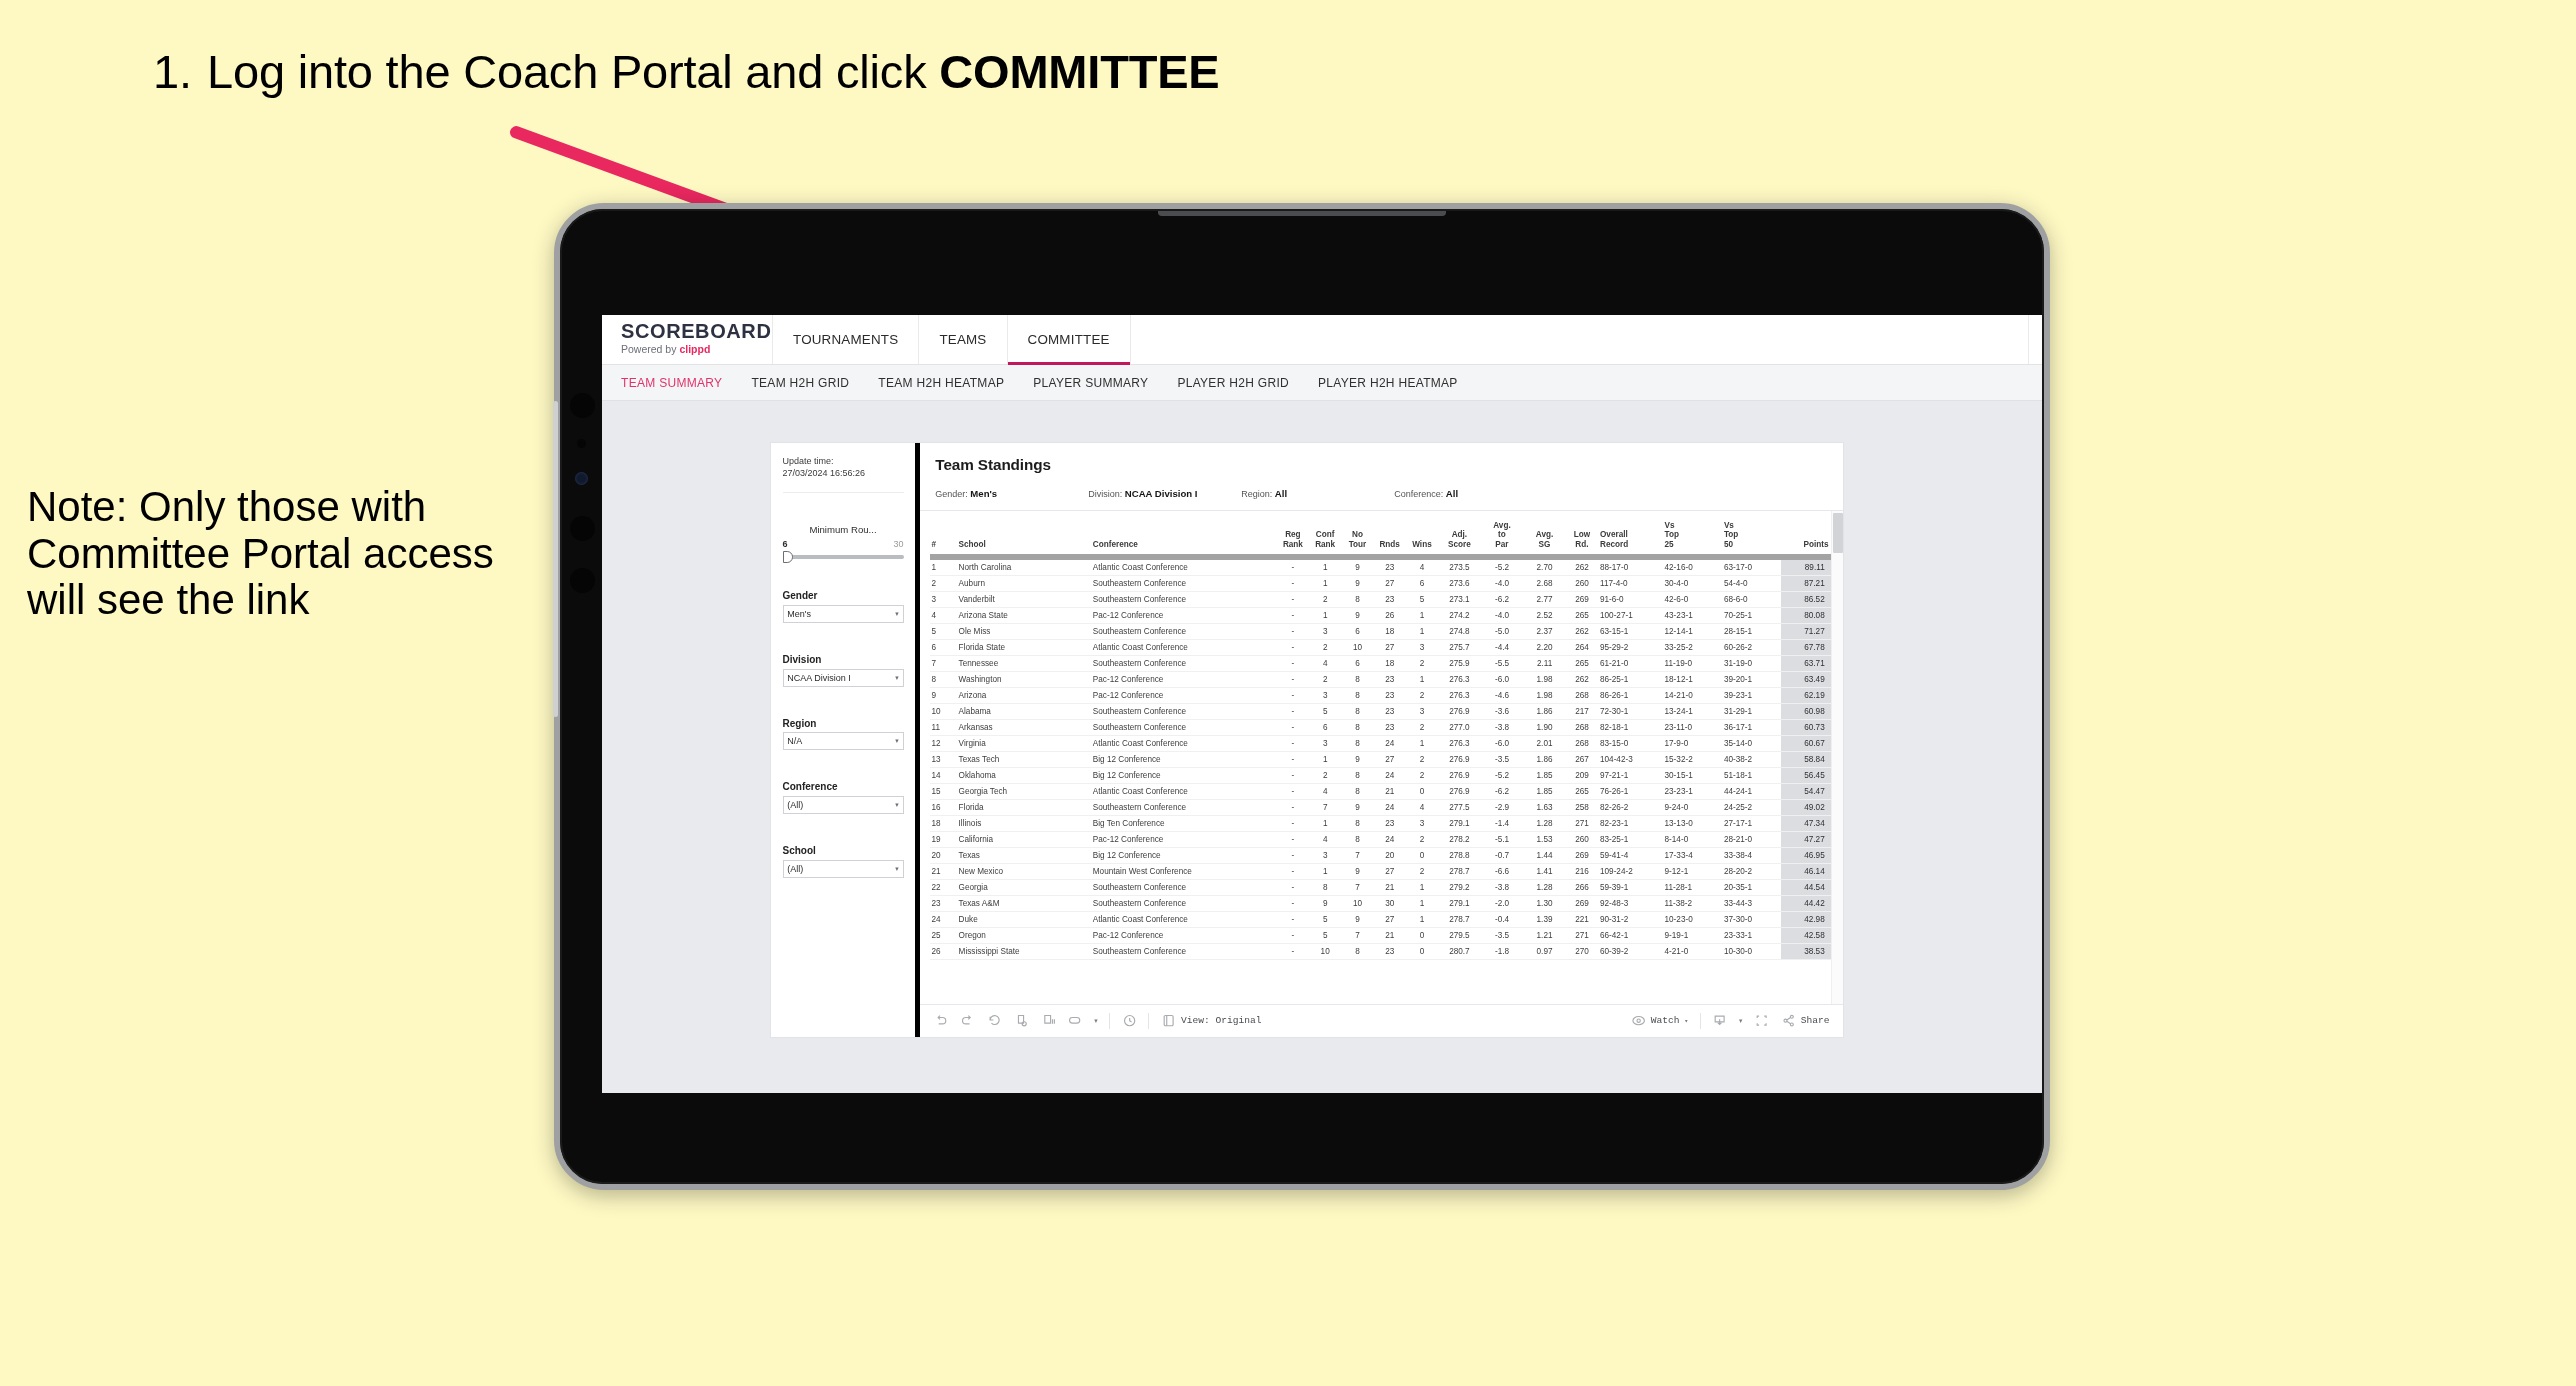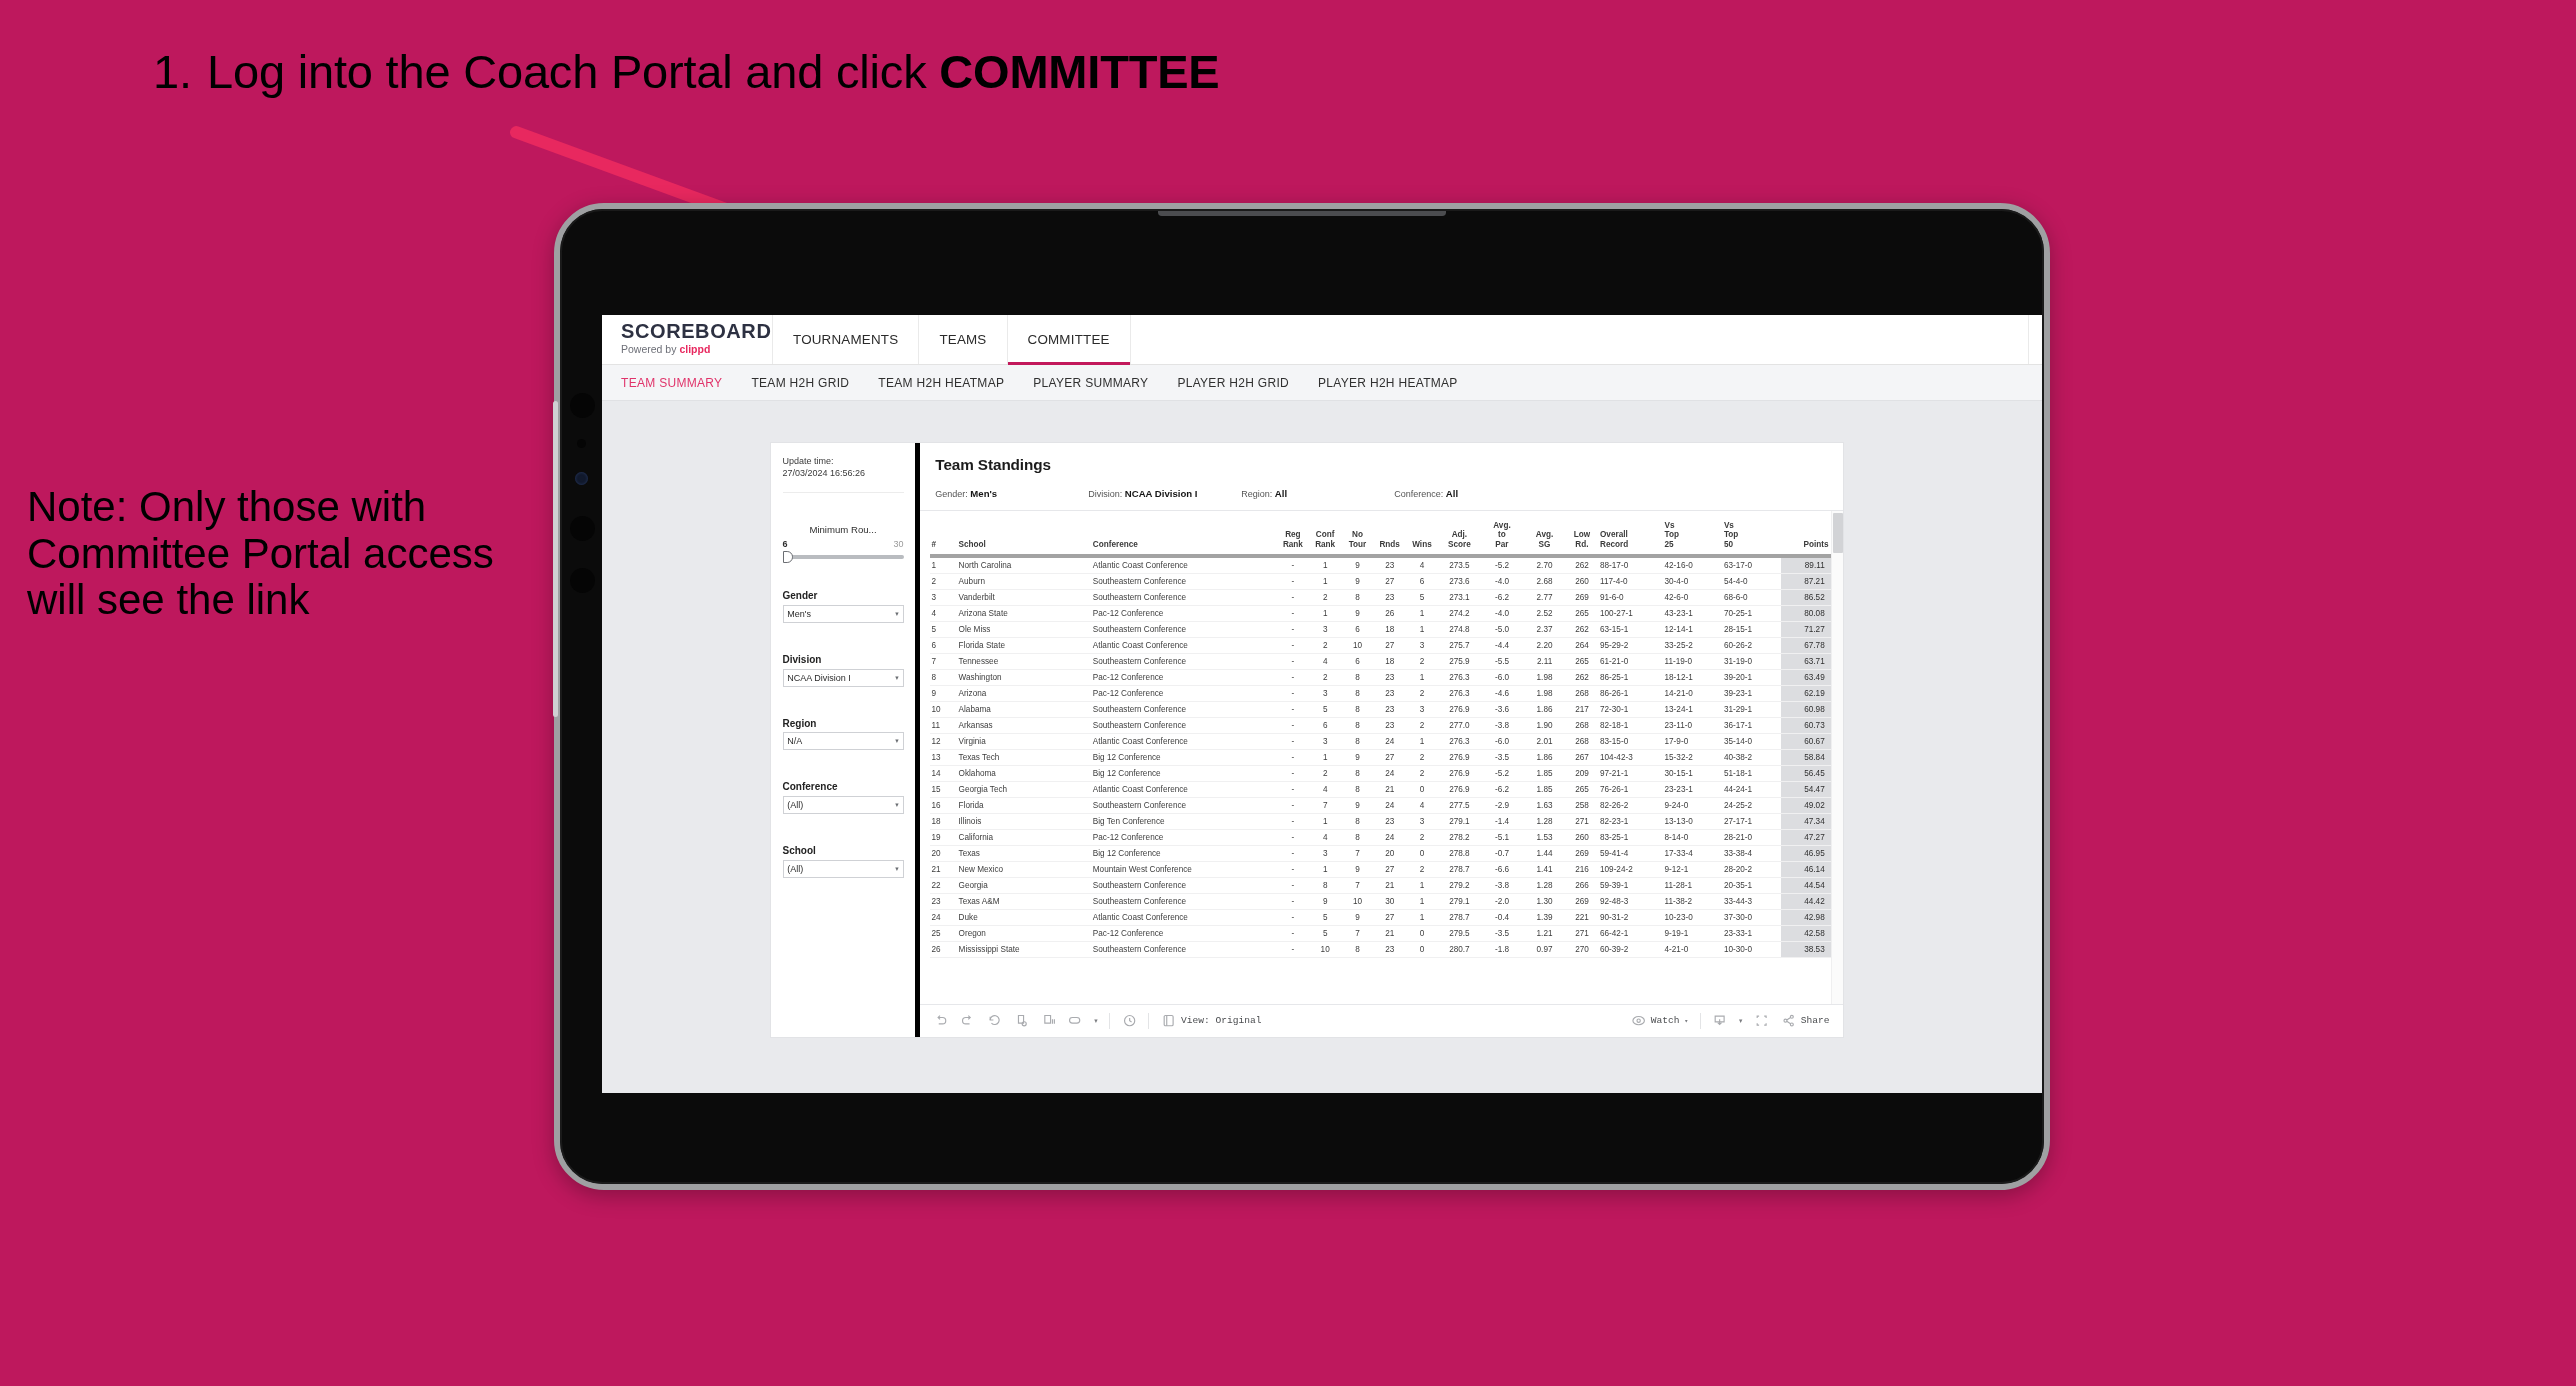--- a/index.html
+++ b/index.html
@@ -2,21 +2,21 @@
 <html><head>
 <meta charset="utf-8">
 <style>
   * { box-sizing: border-box; margin: 0; padding: 0; }
   html, body {
     width: 2576px; height: 1386px;
     background: #ffffff;
     font-family: "Liberation Sans", sans-serif;
     overflow: hidden;
   }
-  #slide { position: relative; width: 2576px; height: 1386px; background:#be185d; }
+  #slide { position: relative; width: 2576px; height: 1386px; background:#fef9c3; }
 
   
   .headline {
     position: absolute; left: 153px; top: 44px;
     font-size: 47px; color: #000; letter-spacing: -0.2px;
     white-space: nowrap;
   }
   .headline .num { margin-right: 15.3px; }
   .headline b { font-weight: 700; }
 
@@ -144,21 +144,21 @@
   .t-meta > div { width: 153px; }
   .t-meta b { color:#161616; font-size:9.6px; }
   .t-sep { border-bottom: 1px solid #e6e7ea; }
 
   .grid-scroll { flex:1; display:flex; min-height:0; }
   .grid { flex:1; min-width:0; padding-left: 9.6px; }
   table { width:100%; border-collapse: collapse; table-layout: fixed; }
   thead th {
     font-size: 8.2px; font-weight:700; color:#3b3b3b;
     vertical-align: bottom; padding: 9.6px 1.9px 4.8px 1.9px;
-    border-bottom: 4px solid #a3a3a3; line-height: 1.15;
+    border-bottom: 6px solid #a3a3a3; line-height: 1.15;
   }
   tbody td {
     font-size: 8.2px; color:#3d3d3d; padding: 3px 1.9px;
     border-bottom: 1px solid #f0f0f1; white-space:nowrap; overflow:hidden;
   }
   .c-rank { width: 21px; text-align:left; }
   .c-school { width: 104px; text-align:left; }
   .c-conf { width: 144px; text-align:left; }
   .c-n { width: 25px; text-align:center; }
   .c-nn { width: 33px; text-align:center; }

